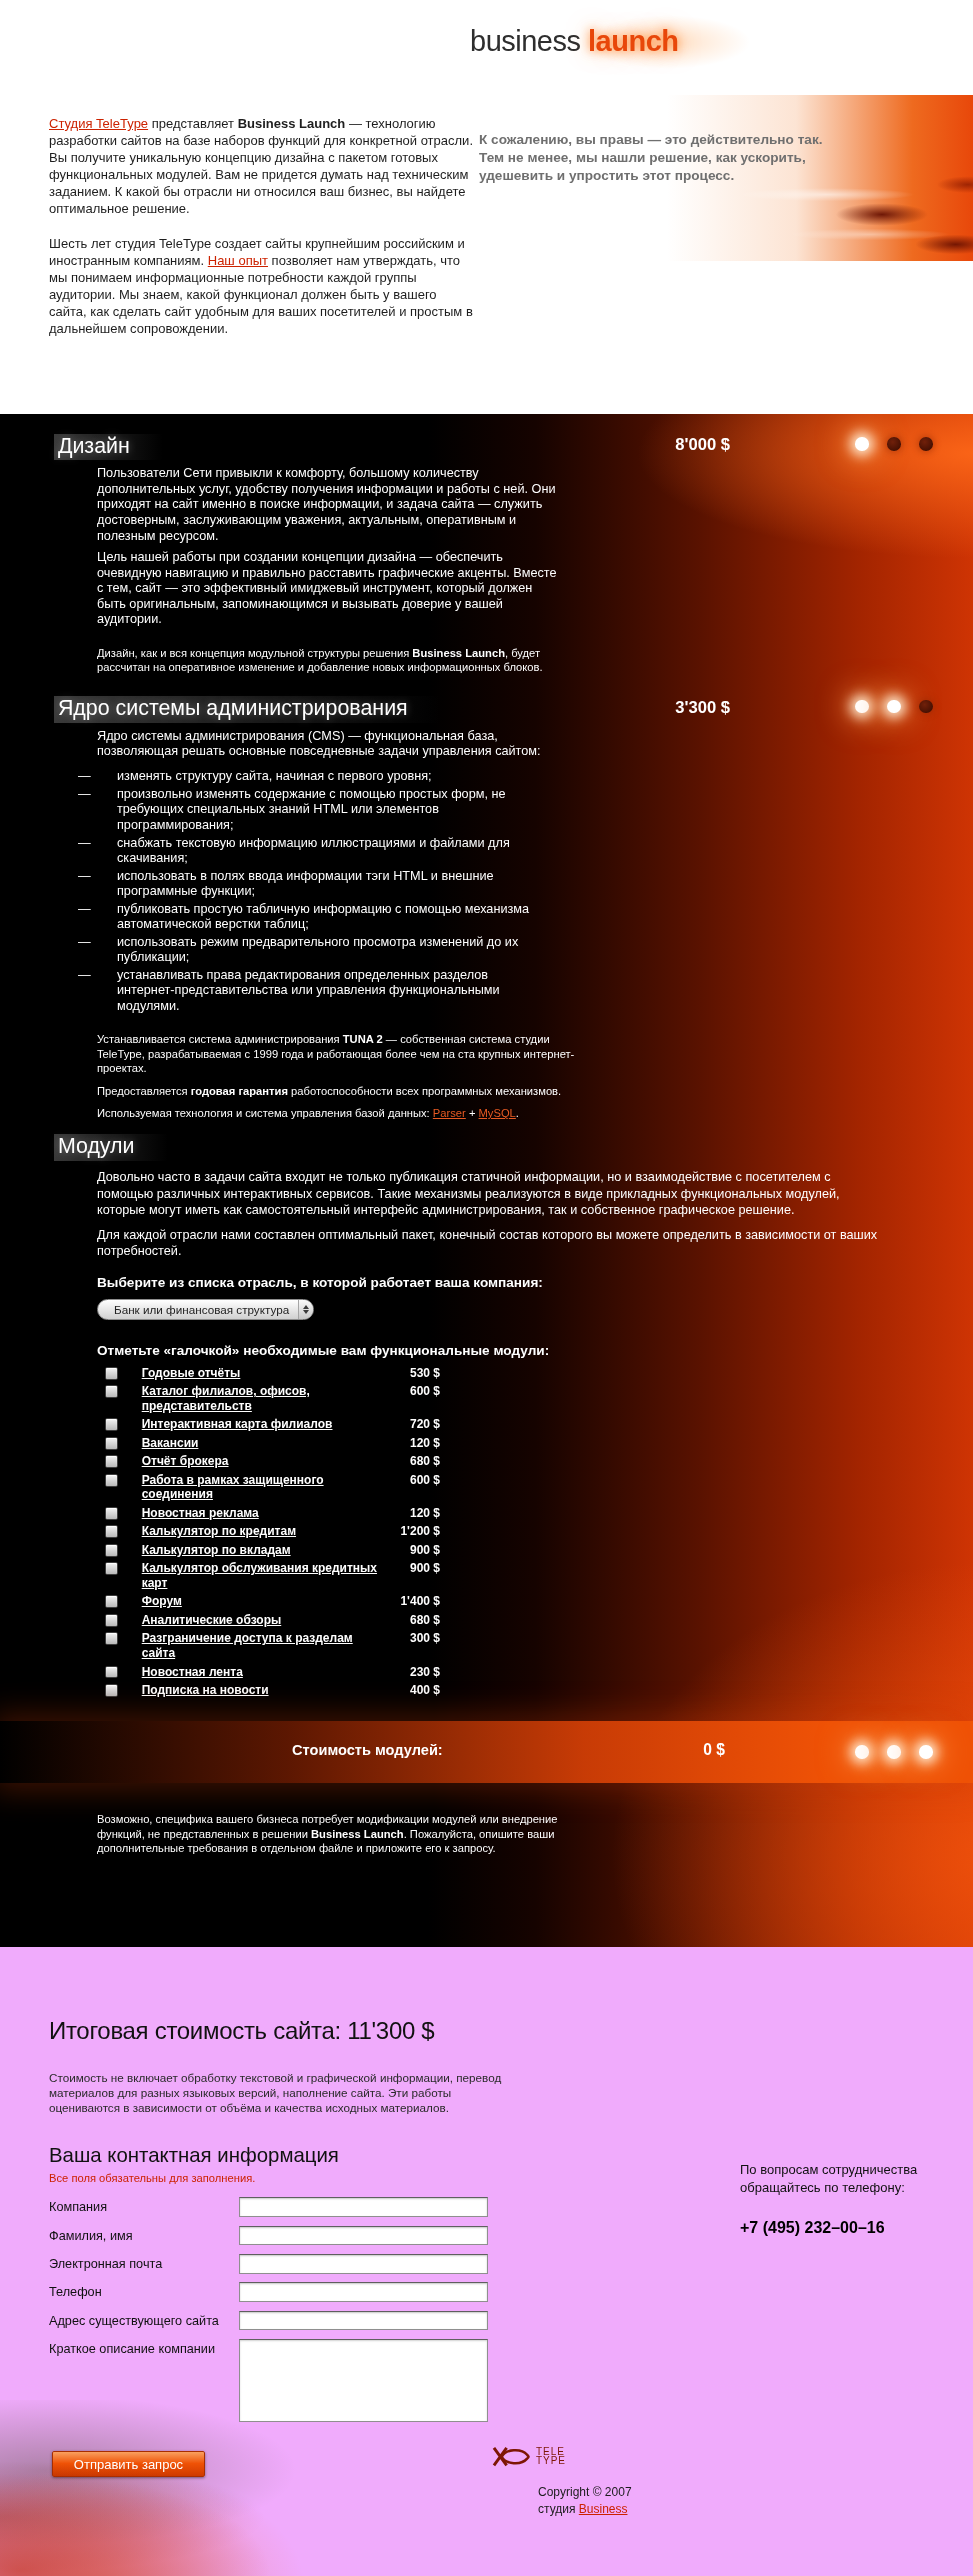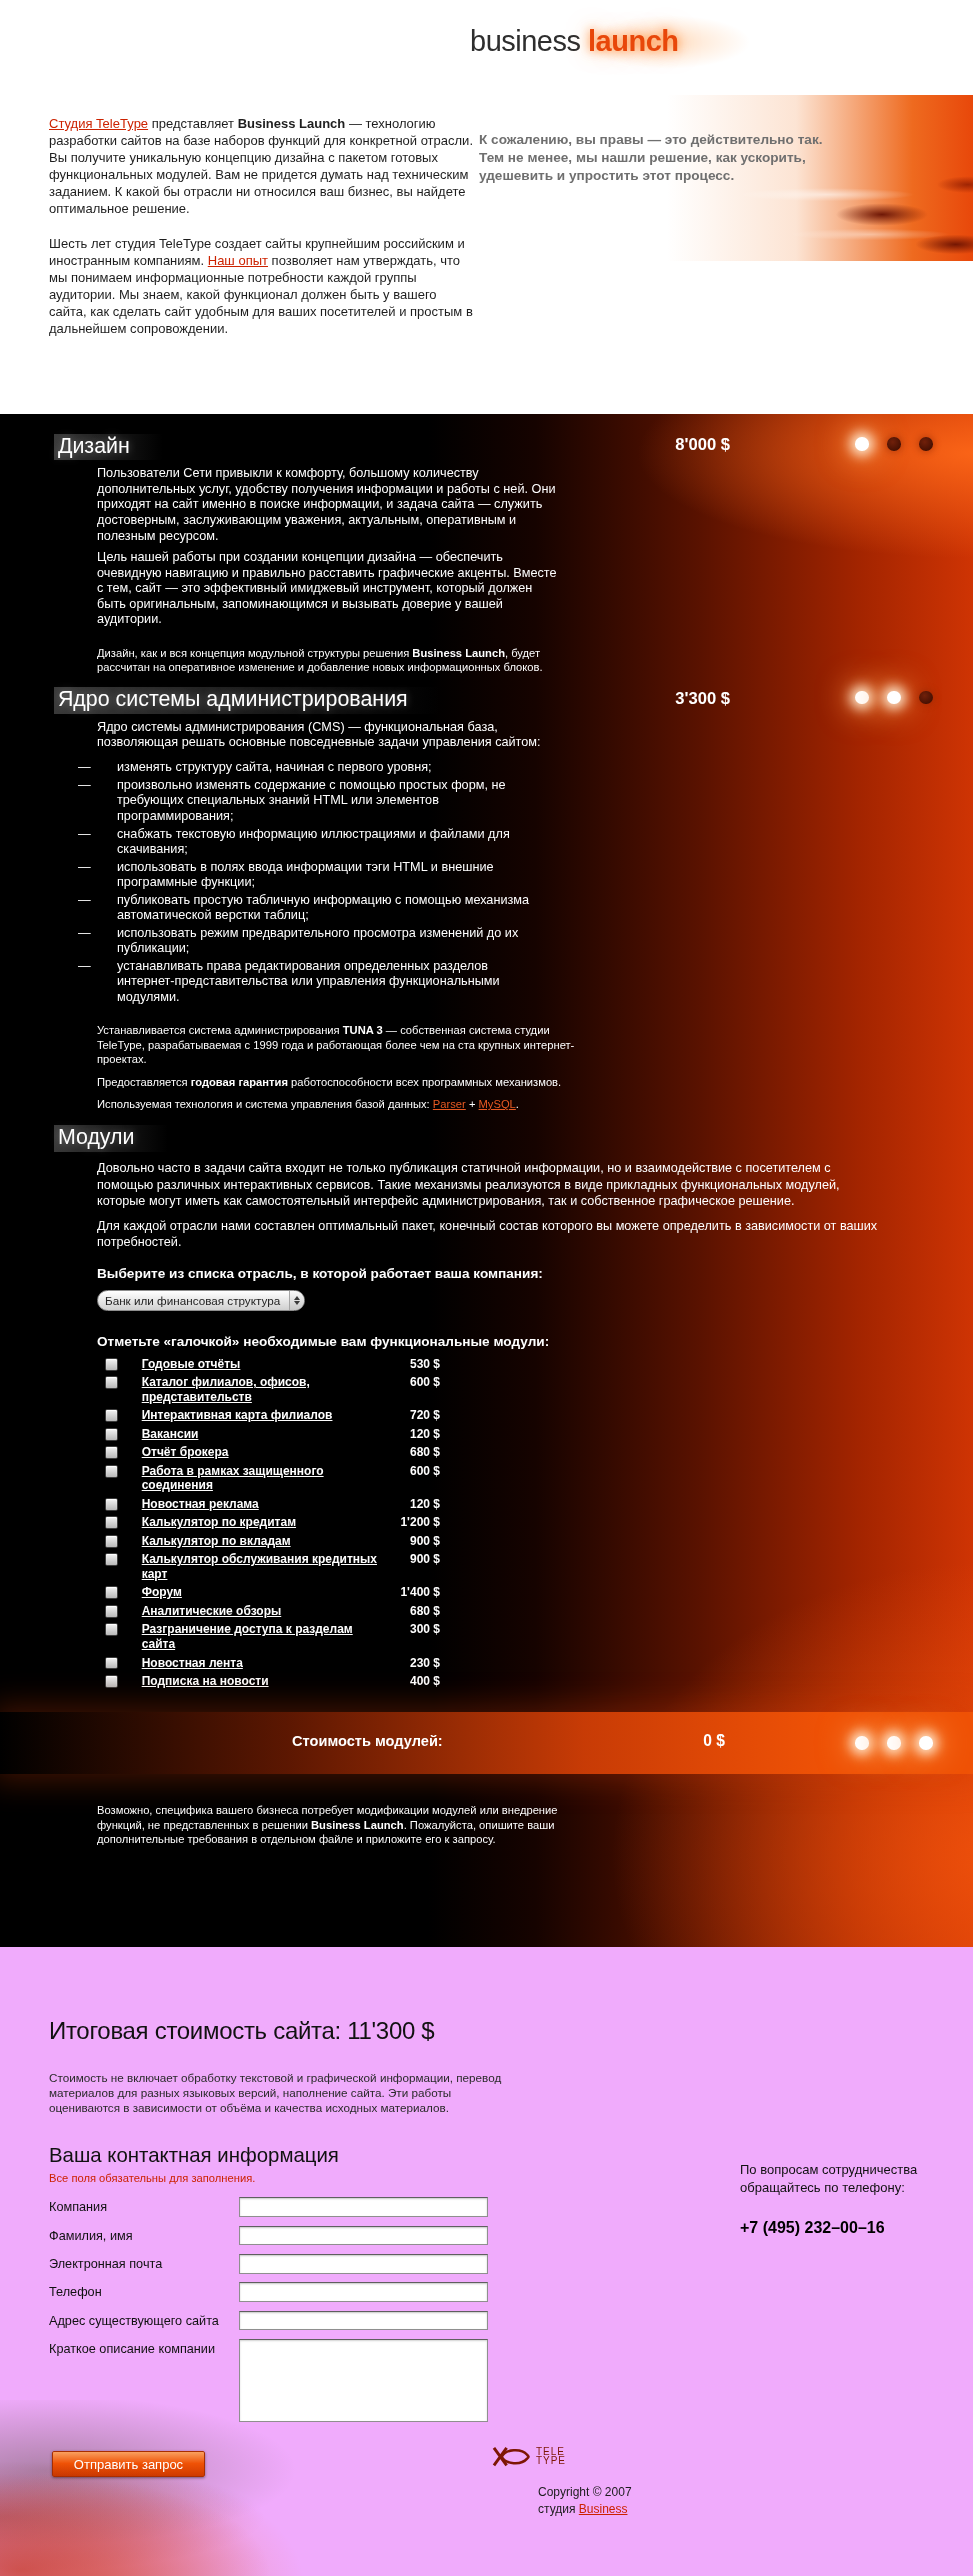--- a/index.html
+++ b/index.html
@@ -42,26 +42,26 @@
     padding:0 33px 1.9px 3.9px; text-shadow:0 0 8.8px rgba(255,255,255,.35);
     background:linear-gradient(90deg, rgba(150,150,150,.38), rgba(150,150,150,.10) 70%, transparent); }
   .sec-price { position:absolute; left:623px; top:1.9px; width:107px; text-align:right; font-size:16.6px; font-weight:bold; }
   .dots { position:absolute; left:855px; top:3.9px; display:flex; gap:18.5px; }
   .dot { width:13.6px; height:13.6px; border-radius:50%; }
   .dot.lit { background:#fff; box-shadow:0 0 11.7px 4.9px rgba(255,235,210,.95), 0 0 27px 11.7px rgba(255,150,70,.55); }
   .dot.dim { background:radial-gradient(circle at 40% 35%, #71200a, #360b00); box-shadow:0 0 6.8px 1.9px rgba(150,40,0,.45); }
   .dbody { margin:5.8px 0 0 97px; width:462px; font-size:12.7px; line-height:15.6px; }
   .dwide { margin:7.8px 0 0 97px; width:791px; font-size:12.7px; line-height:16.6px; }
   .dnote { margin:17.5px 0 0 97px; width:492px; font-size:11.2px; line-height:14.6px; }
-  .mt-big { margin-top:12px; }
+  .mt-big { margin-top:21px; }
   .dlist { margin-top:9.7px; list-style:none; }
   .dlist li { margin:0 0 1.9px 117px; width:428px; font-size:12.7px; line-height:15.6px; }
   .dash { display:inline-block; width:39px; margin-left:-39px; }
   .dsel-label { margin:15.6px 0 0 97px; font-size:13.6px; font-weight:bold; }
-  .select { margin:8.8px 0 0 97px; display:inline-flex; align-items:center; height:20.4px; padding-left:7px;
+  .select { margin:8.8px 0 0 97px; display:inline-flex; align-items:center; height:20.4px; padding-left:16px;
     background:linear-gradient(#ffffff,#d0d0d0); border:1px solid #8d8d8d; border-radius:10.7px;
     font-size:11.7px; color:#222; box-shadow:0 1px 1.9px rgba(0,0,0,.55); cursor:pointer; }
   .stepper { display:inline-flex; flex-direction:column; justify-content:center; align-items:center;
     margin-left:8.8px; height:18.5px; padding:0 3.9px; background:linear-gradient(#fafafa,#c6c6c6);
     border-left:1px solid #a5a5a5; border-radius:0 9.7px 9.7px 0; }
   .arr-up { width:0; height:0; border-left:3.4px solid transparent; border-right:3.4px solid transparent; border-bottom:4.4px solid #3a3a3a; margin-bottom:1.9px; }
   .arr-dn { width:0; height:0; border-left:3.4px solid transparent; border-right:3.4px solid transparent; border-top:4.4px solid #3a3a3a; }
   .dchk-label { margin:23.4px 0 0 97px; font-size:13.6px; font-weight:bold; }
   .modlist { margin-top:7.8px; }
   .mrow { display:flex; align-items:flex-start; margin:0 0 3.9px 97px; width:343px;padding-left:8px; }
@@ -164,21 +164,21 @@
         <li><span class="dash">—</span><span>снабжать текстовую информацию иллюстрациями и файлами для скачивания;</span></li>
 
         <li><span class="dash">—</span><span>использовать в полях ввода информации тэги HTML и внешние программные функции;</span></li>
 
         <li><span class="dash">—</span><span>публиковать простую табличную информацию с помощью механизма автоматической верстки таблиц;</span></li>
 
         <li><span class="dash">—</span><span>использовать режим предварительного просмотра изменений до их публикации;</span></li>
 
         <li><span class="dash">—</span><span>устанавливать права редактирования определенных разделов интернет-представительства или управления функциональными модулями.</span></li>
       </ul>
-    <p class="dnote"><span>Устанавливается система администрирования </span><b>TUNA 3</b><span> — собственная система студии TeleType, разрабатываемая с 1999 года и работающая более чем на ста крупных интернет-проектах.</span></p>
+    <p class="dnote"><span>Устанавливается система администрирования </span><b>TUNA 2</b><span> — собственная система студии TeleType, разрабатываемая с 1999 года и работающая более чем на ста крупных интернет-проектах.</span></p>
     <p class="dnote" style="margin-top:7.8px"><span>Предоставляется </span><b>годовая гарантия</b><span> работоспособности всех программных механизмов.</span></p>
     <p class="dnote" style="margin-top:7.8px"><span>Используемая технология и система управления базой данных: </span><a href="#" class="orange-link">Parser</a><span> + </span><a href="#" class="orange-link">MySQL</a><span>.</span></p>
 
     <div class="sec-head" style="margin-top:13.6px">
       <span class="sec-title">Модули</span>
     </div>
     <p class="dwide">Довольно часто в задачи сайта входит не только публикация статичной информации, но и взаимодействие с посетителем с помощью различных интерактивных сервисов. Такие механизмы реализуются в виде прикладных функциональных модулей, которые могут иметь как самостоятельный интерфейс администрирования, так и собственное графическое решение.</p>
     <p class="dwide">Для каждой отрасли нами составлен оптимальный пакет, конечный состав которого вы можете определить в зависимости от ваших потребностей.</p>
 
     <div class="dsel-label">Выберите из списка отрасль, в которой работает ваша компания:</div>

